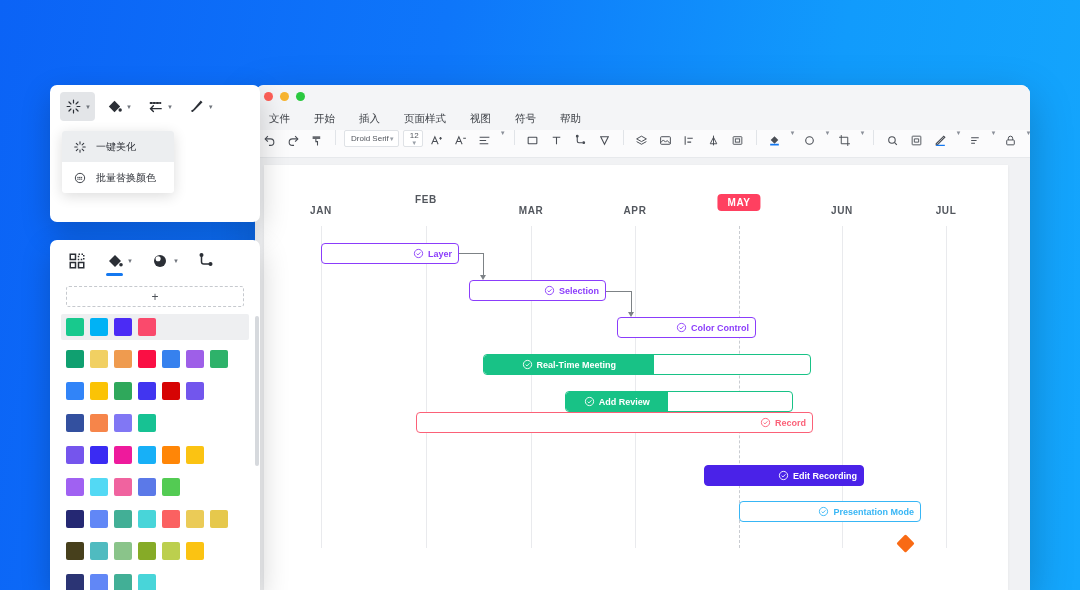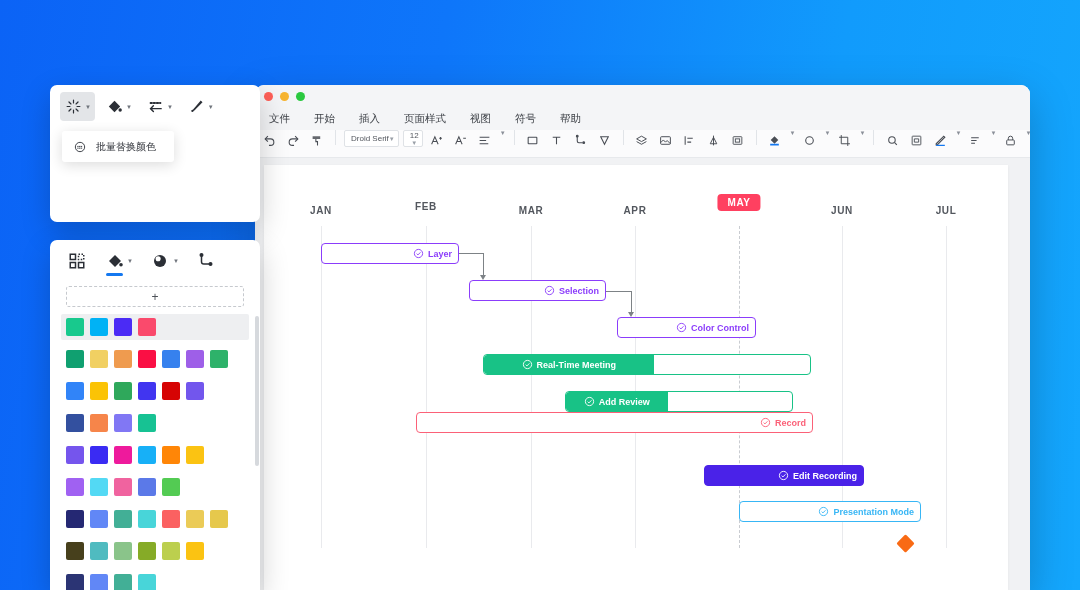--- a/index.html
+++ b/index.html
@@ -475,21 +475,21 @@
         </svg>
     </span>
     <span class="tb-caret">▼</span>
   </div>
 
   <div class="canvas-wrap">
     <div class="canvas">
       <div class="gantt" id="gantt-root">
           <div class="month-label" style="left: 57px; top: 40px;">JAN</div>
           <div class="gridline" style="left: 57px; top: 61px; height: 322px;"></div>
-          <div class="month-label" style="left: 162px; top: 36px;">FEB</div>
+          <div class="month-label" style="left: 162px; top: 29px;">FEB</div>
           <div class="gridline" style="left: 162px; top: 61px; height: 322px;"></div>
           <div class="month-label" style="left: 267px; top: 40px;">MAR</div>
           <div class="gridline" style="left: 267px; top: 61px; height: 322px;"></div>
           <div class="month-label" style="left: 371px; top: 40px;">APR</div>
           <div class="gridline" style="left: 371px; top: 61px; height: 322px;"></div>
           <div class="month-label current" style="left: 475px; top: 29px;">MAY</div>
           <div class="gridline dashed" style="left: 475px; top: 61px; height: 322px;"></div>
           <div class="month-label" style="left: 578px; top: 40px;">JUN</div>
           <div class="gridline" style="left: 578px; top: 61px; height: 322px;"></div>
           <div class="month-label" style="left: 682px; top: 40px;">JUL</div>
@@ -617,20 +617,28 @@
         <svg width="17" height="17" viewBox="0 0 24 24" fill="currentColor">
             <path d="M18 3.5 20.5 6 9 17.5 6 19l1.5-3z"></path>
             <circle cx="6.2" cy="18.2" r="1.6"></circle>
           </svg>
       </span>
       <span class="pb-caret">▼</span>
     </span>
   </div>
 
   <div class="pb-menu">
+    <div class="pb-menu-item hl">
+      <span class="mico">
+        <svg width="14" height="14" viewBox="0 0 24 24" fill="none" stroke="currentColor" stroke-width="1.8" stroke-linecap="round">
+          <path d="M12 3v4M12 17v4M3 12h4M17 12h4M5.6 5.6l2.8 2.8M15.6 15.6l2.8 2.8M18.4 5.6l-2.8 2.8M8.4 15.6l-2.8 2.8"></path>
+        </svg>
+      </span>
+      <span>一键美化</span>
+    </div>
     <div class="pb-menu-item">
       <span class="mico">
         <svg width="14" height="14" viewBox="0 0 24 24" fill="none" stroke="currentColor" stroke-width="1.6">
           <circle cx="12" cy="12" r="8"></circle>
             <path d="M8 11h1M11 11h1M14 11h1M8 14h1M11 14h1M14 14h1" stroke-linecap="round"></path>
         </svg>
       </span>
       <span>批量替换颜色</span>
     </div>
   </div>

